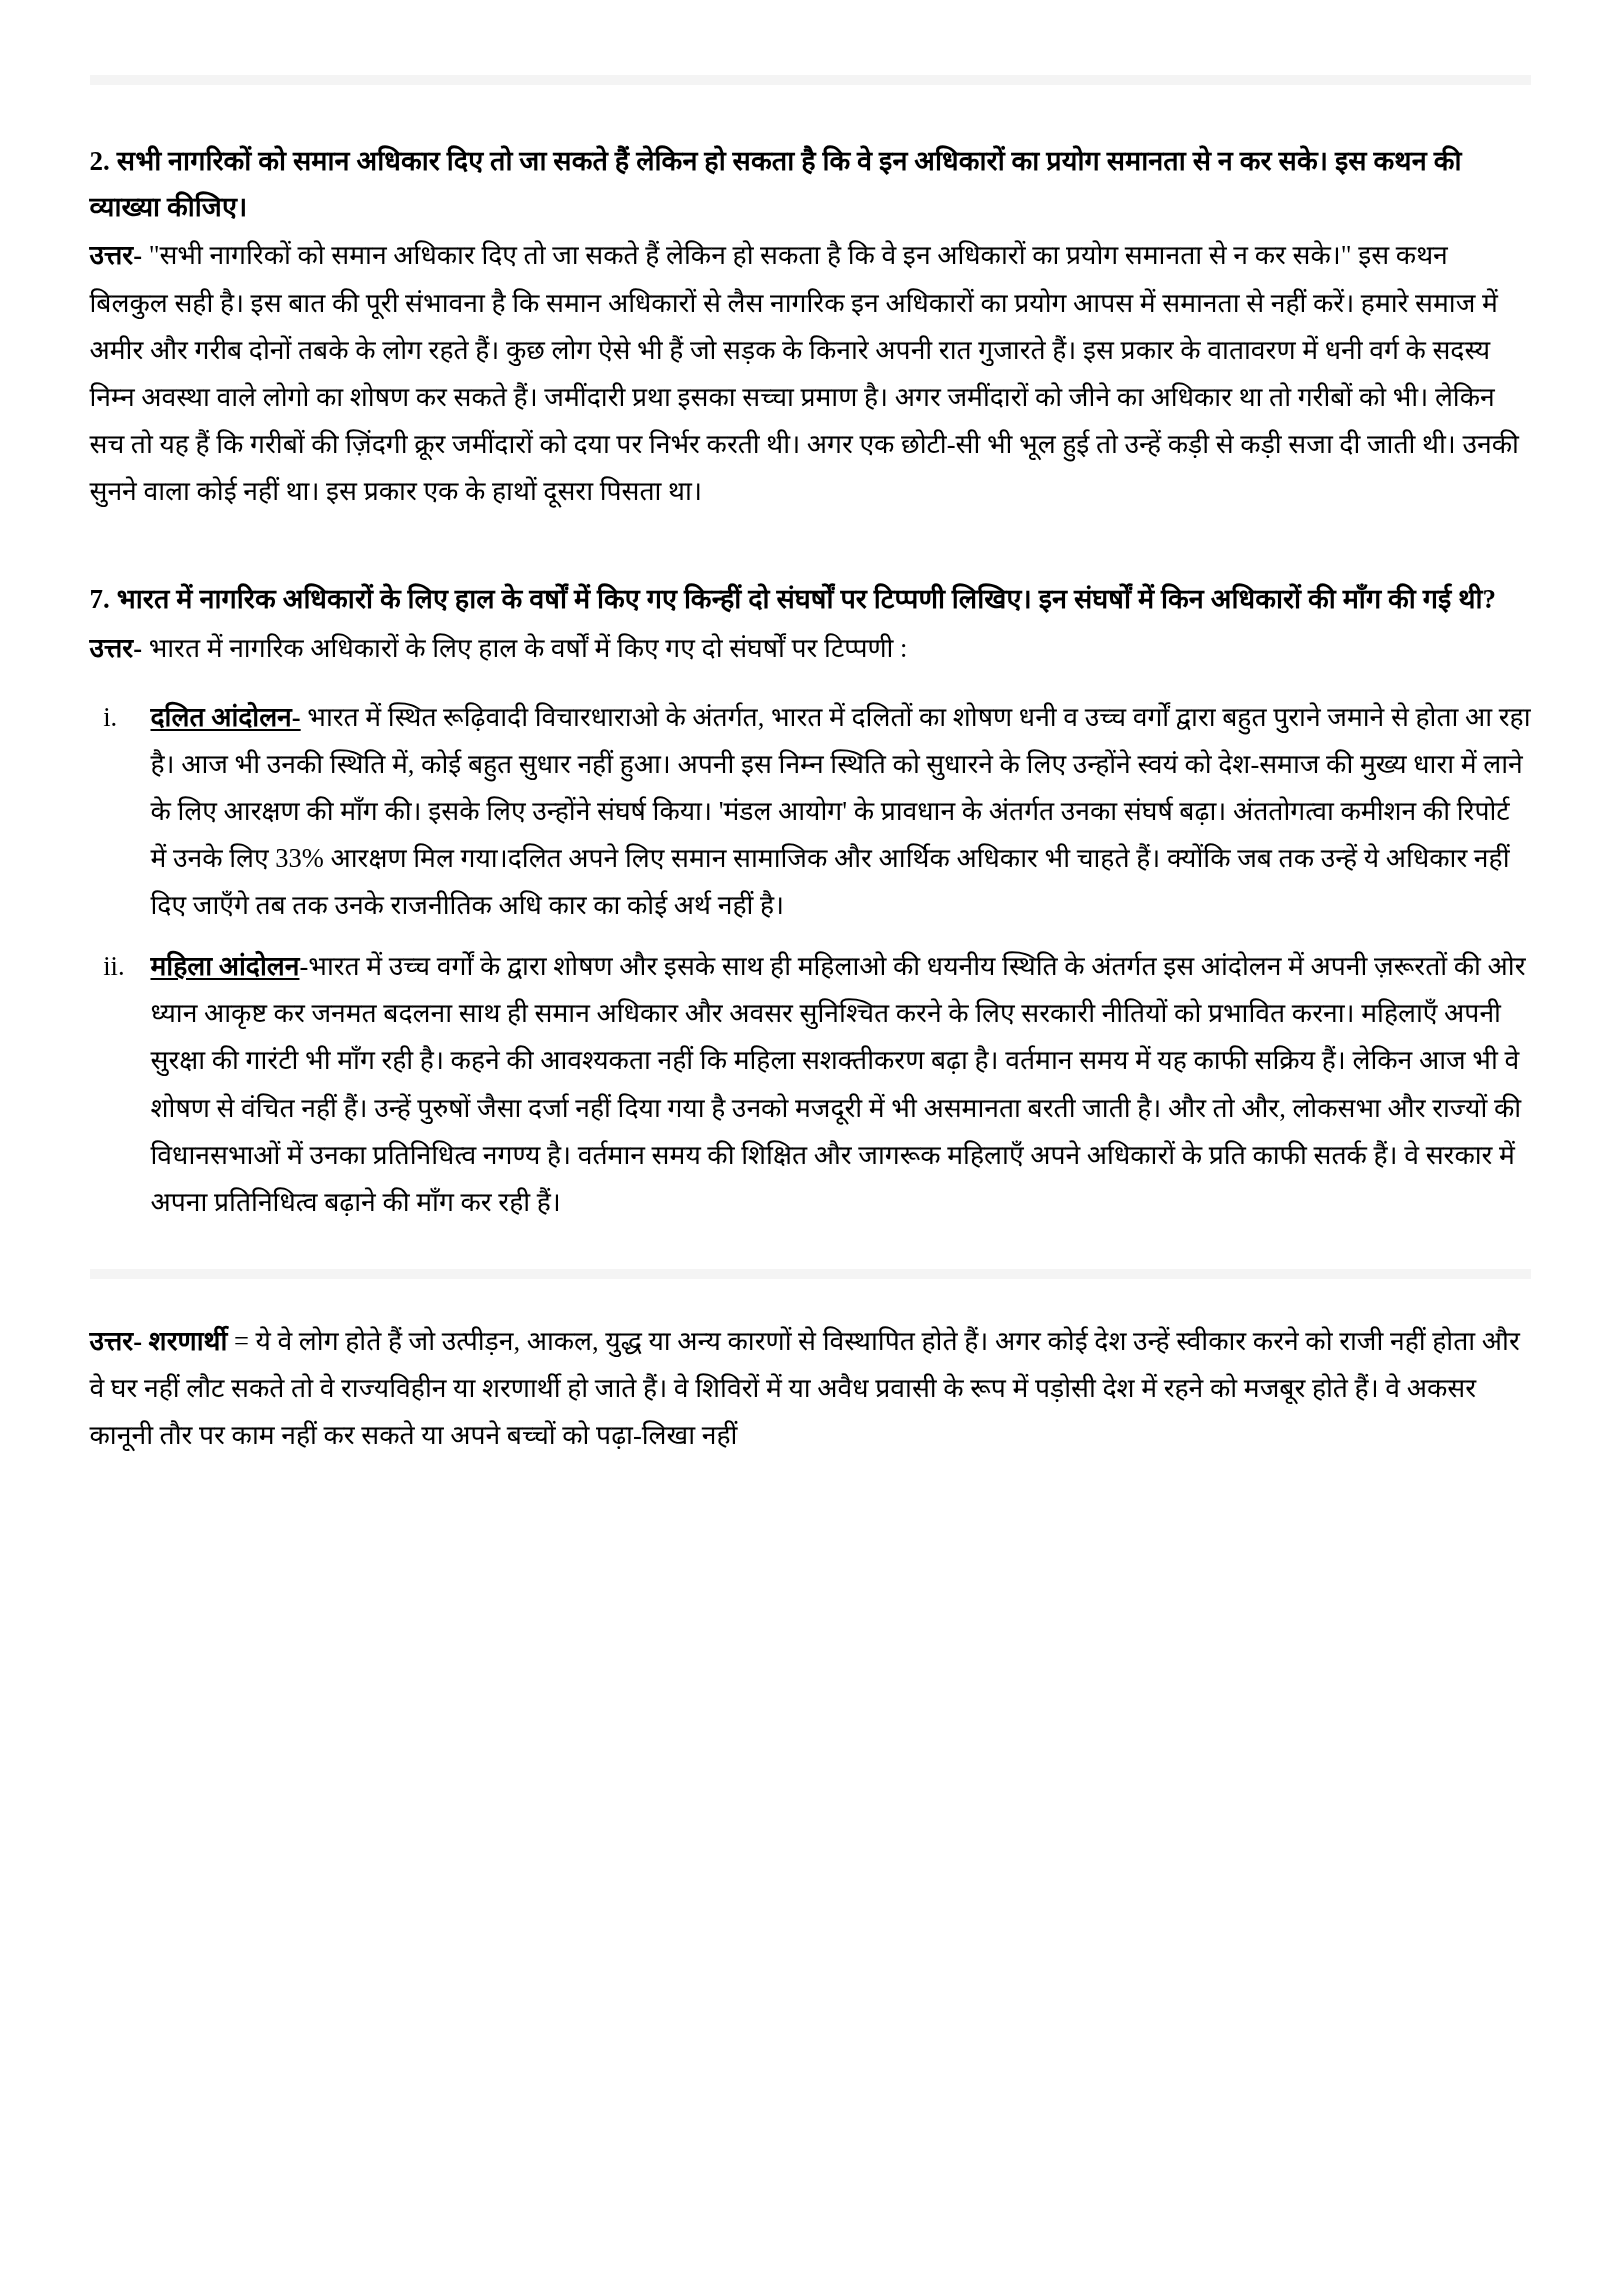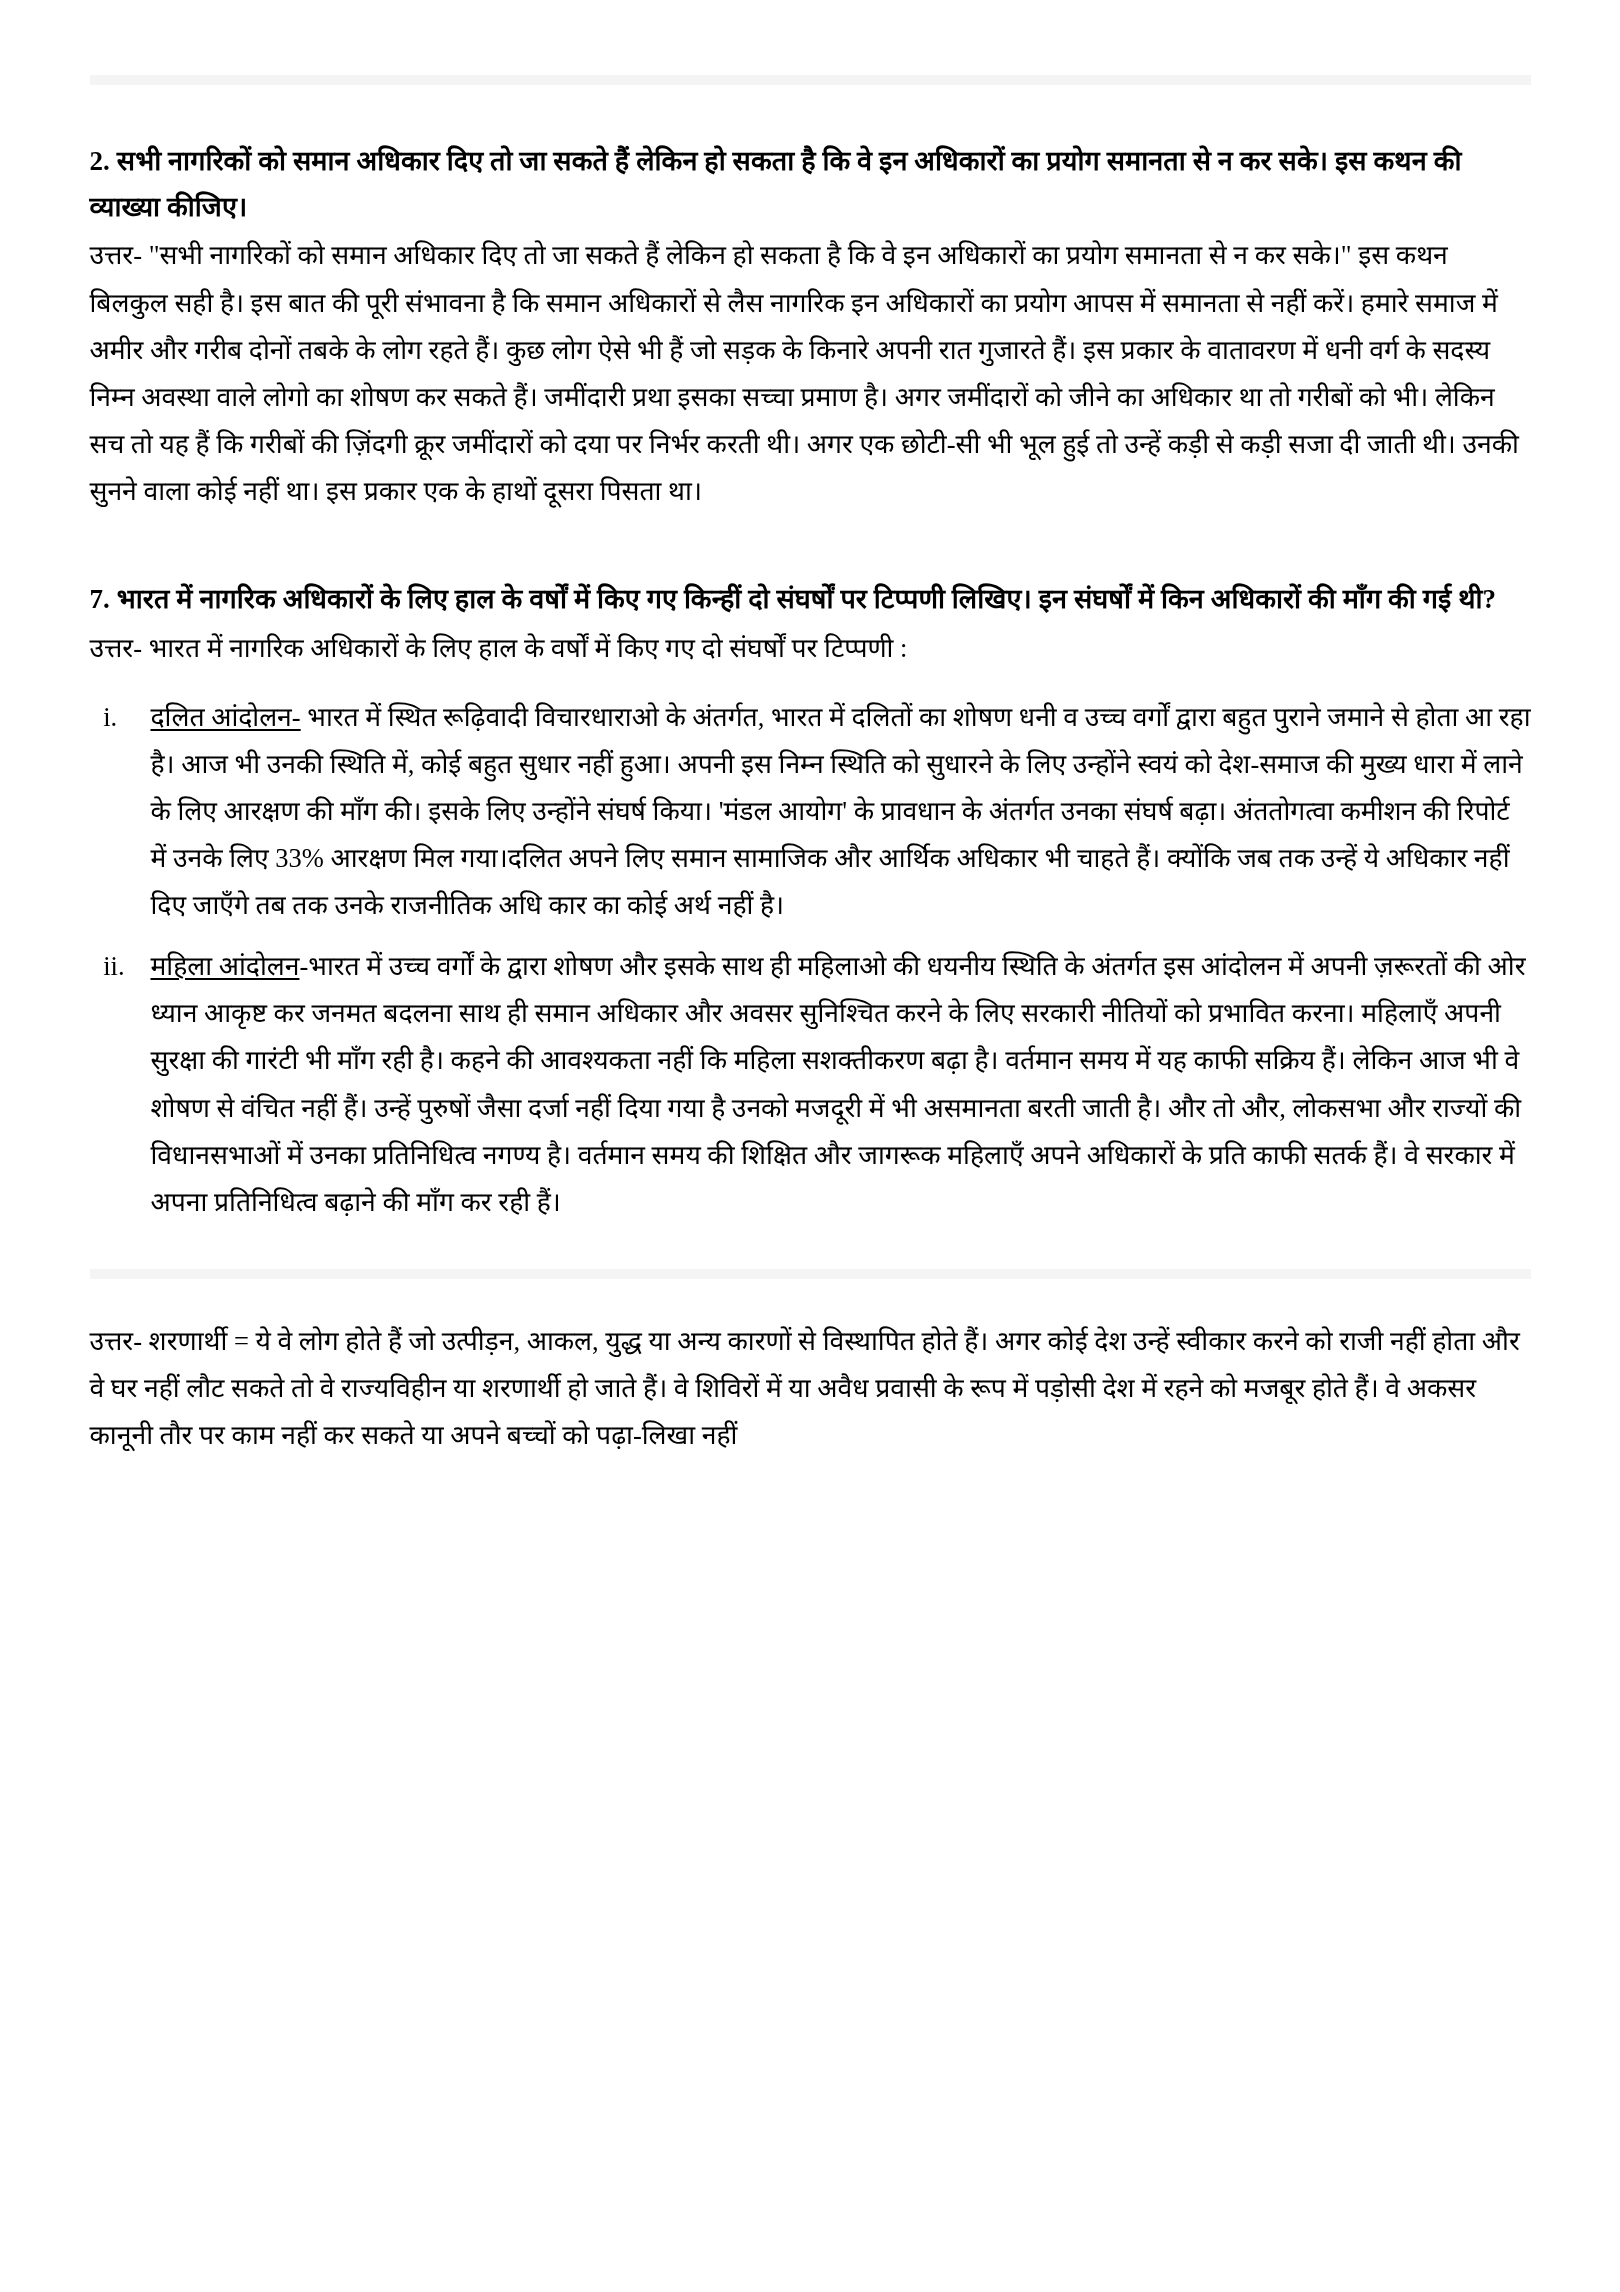--- a/index.html
+++ b/index.html
@@ -47,21 +47,21 @@
     margin: 0 0 2px 0;
     letter-spacing: 0.1px;
   }
   .a {
     font-size: 26.5px;
     line-height: 1.78;
     margin: 0;
     text-align: left;
   }
   .a .lead {
-    font-weight: normal;
+    font-weight: bold;
   }
   .gap-lg { height: 61px; }
 
   ol.roman {
     list-style: none;
     margin: 21.6px 0 0 0;
     padding: 0;
   }
   ol.roman > li {
     position: relative;
@@ -71,21 +71,21 @@
     line-height: 1.78;
   }
   ol.roman > li .marker {
     position: absolute;
     left: 13.7px;
     top: 0;
     font-size: 26.5px;
     font-family: "Liberation Serif", serif;
   }
   .term {
-    font-weight: normal;
+    font-weight: bold;
     text-decoration: underline;
     text-underline-offset: 2.9px;
   }
   p { margin: 0; }
 </style>
 </head>
 <body>
 
 <div class="page">
   <div class="content">

